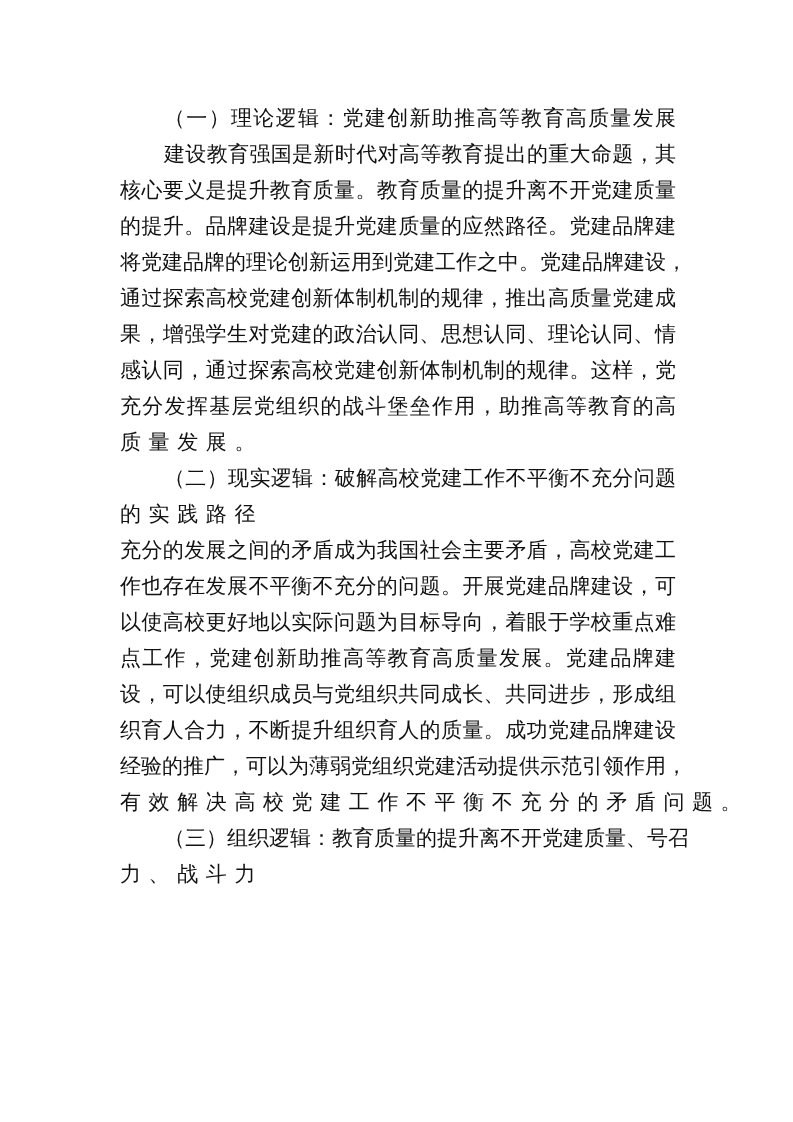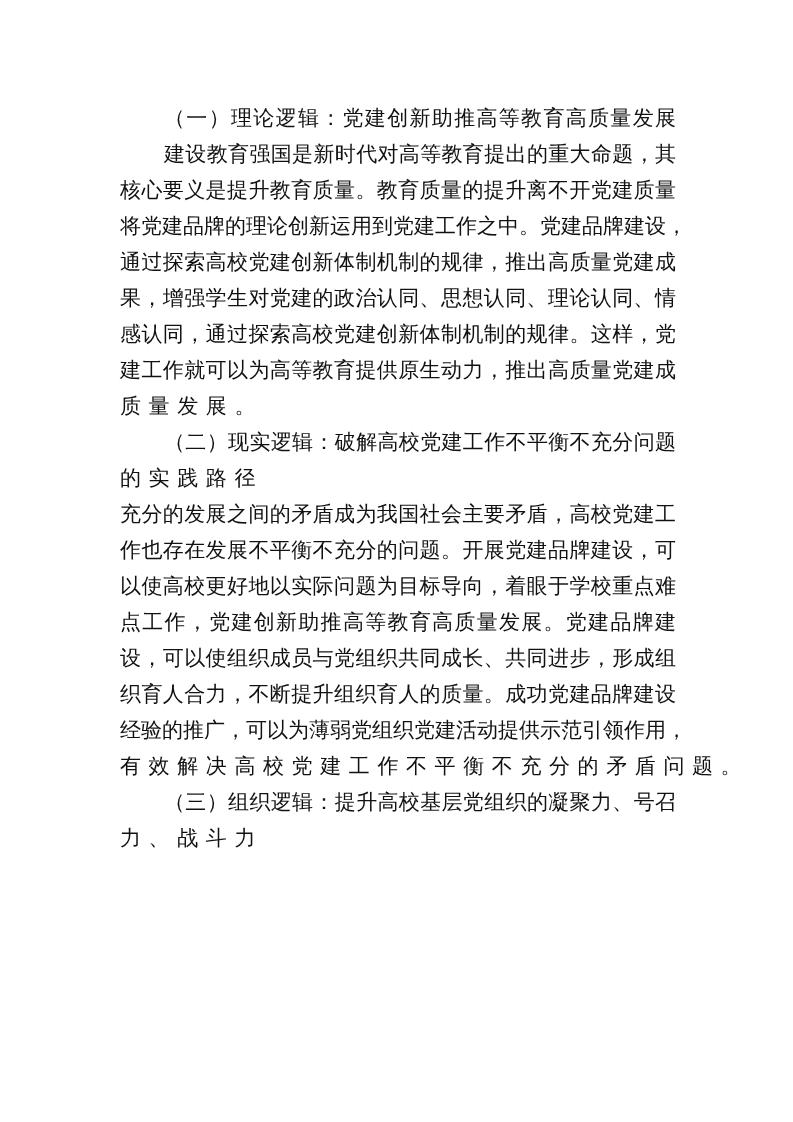--- a/index.html
+++ b/index.html
@@ -41,41 +41,42 @@
 <body>
 
 <div class="page">
 
   <div>
     <div class="line justify indent">（一）理论逻辑：党建创新助推高等教育高质量发展</div>
   </div>
   <div>
     <div class="line justify indent">建设教育强国是新时代对高等教育提出的重大命题，其</div>
     <div class="line justify">核心要义是提升教育质量。教育质量的提升离不开党建质量</div>
+    <div class="line justify">的提升。品牌建设是提升党建质量的应然路径。党建品牌建</div>
     <div class="line justify">将党建品牌的理论创新运用到党建工作之中。党建品牌建设，</div>
     <div class="line justify">通过探索高校党建创新体制机制的规律，推出高质量党建成</div>
     <div class="line justify">果，增强学生对党建的政治认同、思想认同、理论认同、情</div>
     <div class="line justify">感认同，通过探索高校党建创新体制机制的规律。这样，党</div>
-    <div class="line justify">建工作就可以为高等教育提供原生动力，推出高质量党建成</div>
+    <div class="line justify">充分发挥基层党组织的战斗堡垒作用，助推高等教育的高</div>
     <div class="line">质量发展。</div>
   </div>
 
   <div>
     <div class="line justify indent">（二）现实逻辑：破解高校党建工作不平衡不充分问题</div>
     <div class="line">的实践路径</div>
   </div>
   <div>
     <div class="line justify">充分的发展之间的矛盾成为我国社会主要矛盾，高校党建工</div>
     <div class="line justify">作也存在发展不平衡不充分的问题。开展党建品牌建设，可</div>
     <div class="line justify">以使高校更好地以实际问题为目标导向，着眼于学校重点难</div>
     <div class="line justify">点工作，党建创新助推高等教育高质量发展。党建品牌建</div>
     <div class="line justify">设，可以使组织成员与党组织共同成长、共同进步，形成组</div>
     <div class="line justify">织育人合力，不断提升组织育人的质量。成功党建品牌建设</div>
     <div class="line justify">经验的推广，可以为薄弱党组织党建活动提供示范引领作用，</div>
     <div class="line">有效解决高校党建工作不平衡不充分的矛盾问题。</div>
   </div>
 
   <div>
-    <div class="line justify indent">（三）组织逻辑：提升高校基层党组织的凝聚力、号召</div>
+    <div class="line justify indent">（三）组织逻辑：教育质量的提升离不开党建质量、号召</div>
     <div class="line">力、战斗力</div>
   </div>
 
 </div>
 
 </body></html>

